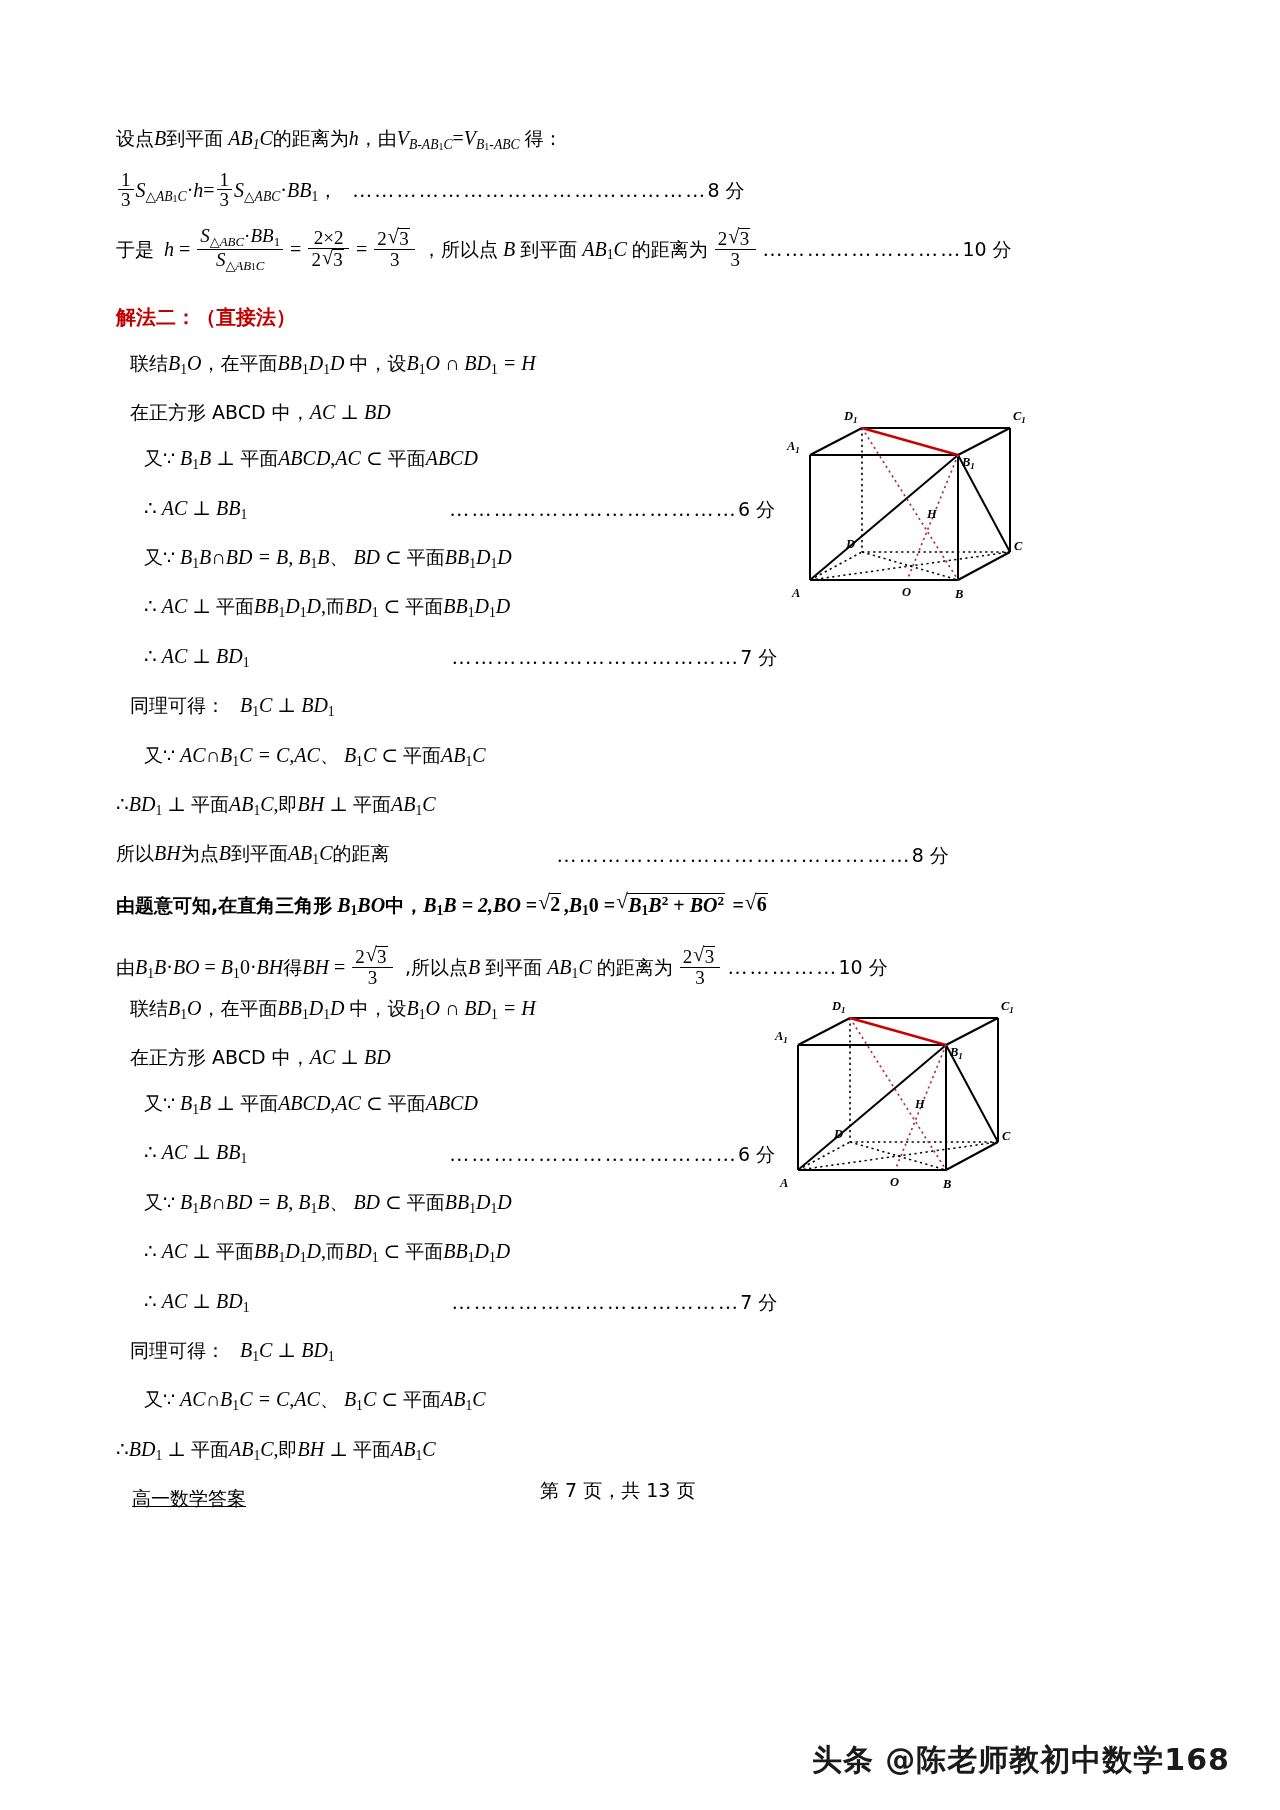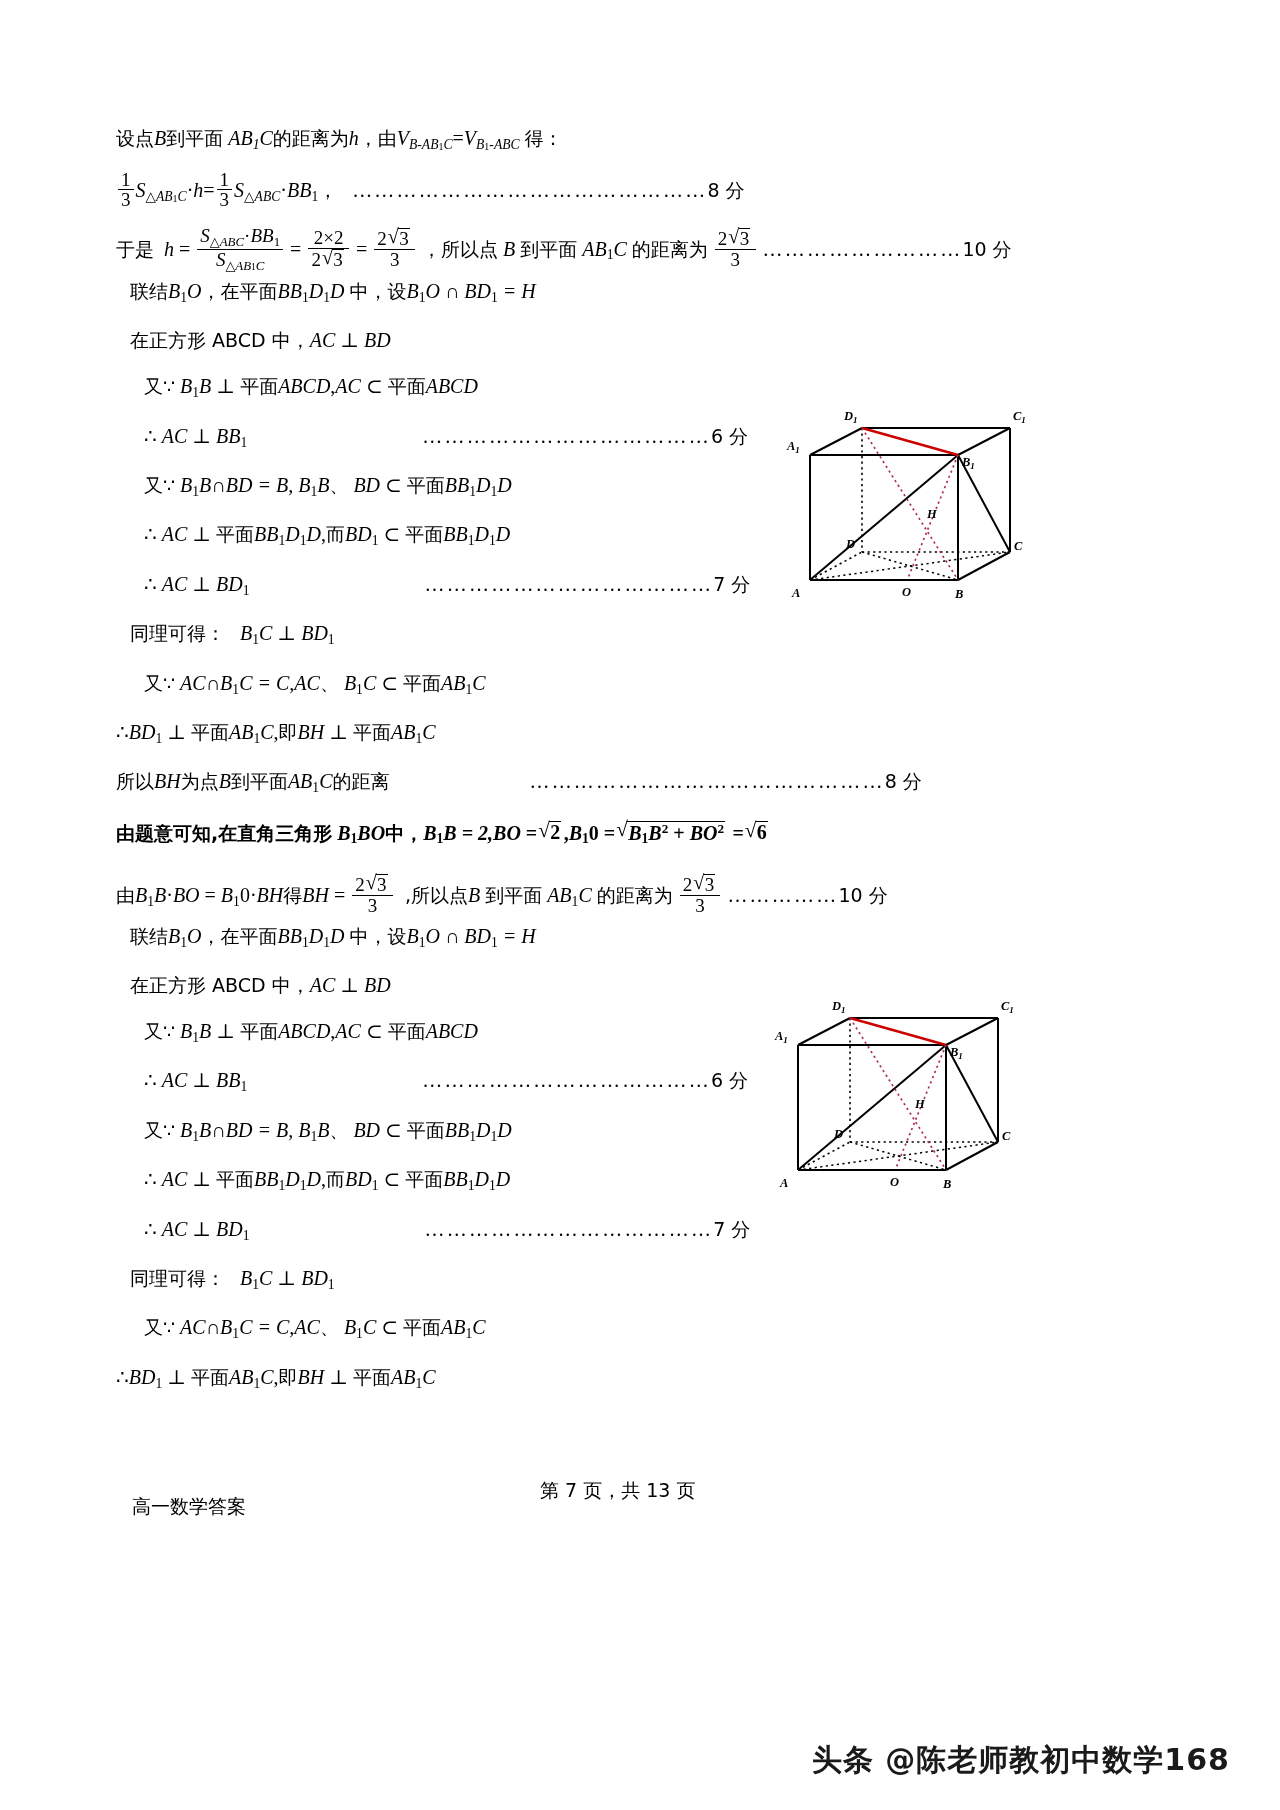--- a/index.html
+++ b/index.html
@@ -79,43 +79,44 @@
     font-size: 1.06em;
   }
   .sqrt > .rad {
     display: inline-block;
     border-top: 1.2px solid #000;
     padding: 0 1px;
   }
 
   .dots { letter-spacing: 2.2px; font-family: "Liberation Serif", serif; }
 
-  .row { display: flex; align-items: flex-start; }
+  .row { display: flex; align-items: center; gap: 27px; }
   .row .left { }
   .row .fill { flex: 0 0 auto; }
 
   
   .figure {
     position: absolute;
   }
   .fig1 { left: 770px; top: 400px; }
   .fig2 { left: 758px; top: 990px; }
 
   .footer {
     position: absolute;
     left: 0;
     top: 1478px;
     width: 1280px;
     font-size: 19px;
   }
   .footer-left {
     position: absolute;
     left: 132px;
-    top: 16px;
+    top: 8px;
     font-family: "DejaVu Sans", "Liberation Sans", sans-serif;
+    text-decoration: underline;
   }
   .footer-center {
     position: absolute;
     left: 540px;
     top: 0;
     font-family: "DejaVu Sans", "Liberation Sans", sans-serif;
   }
   .watermark {
     position: absolute;
     right: 50px;
@@ -160,20 +161,23 @@
         <span class="den">3</span>
       </span>
       <span class="cn">，</span><span class="cn">所以点</span> <span class="mi">B</span> <span class="cn">到平面</span> <span class="mi">AB</span><span class="subn">1</span><span class="mi">C</span> <span class="cn">的距离为</span>
       <span class="frac">
         <span class="num"><span>2</span><span class="sqrt"><span class="rad">3</span></span></span>
         <span class="den">3</span>
       </span>
       <span class="dots">………………………</span><span class="cn">10 分</span>
     </div>
 
+    <div class="line" style="margin-top:34px;margin-bottom:26px;">
+      <span class="red-head">解法二：（直接法）</span>
+    </div>
 
     <div class="line indent2" style="margin-bottom:26px;">
       <span class="cn">联结</span><span class="mi">B</span><span class="subn">1</span><span class="mi">O</span><span class="cn">，在平面</span><span class="mi">BB</span><span class="subn">1</span><span class="mi">D</span><span class="subn">1</span><span class="mi">D</span> <span class="cn">中，</span><span class="cn">设</span><span class="mi">B</span><span class="subn">1</span><span class="mi">O</span> <span>∩</span> <span class="mi">BD</span><span class="subn">1</span> <span class="mi">= H</span>
     </div>
 
     <div class="line indent2" style="margin-bottom:26px;">
       <span class="cn">在正方形 ABCD 中，</span><span class="mi">AC</span> <span>⊥</span> <span class="mi">BD</span>
     </div>
 
     <div class="line indent3" style="margin-bottom:26px;">

